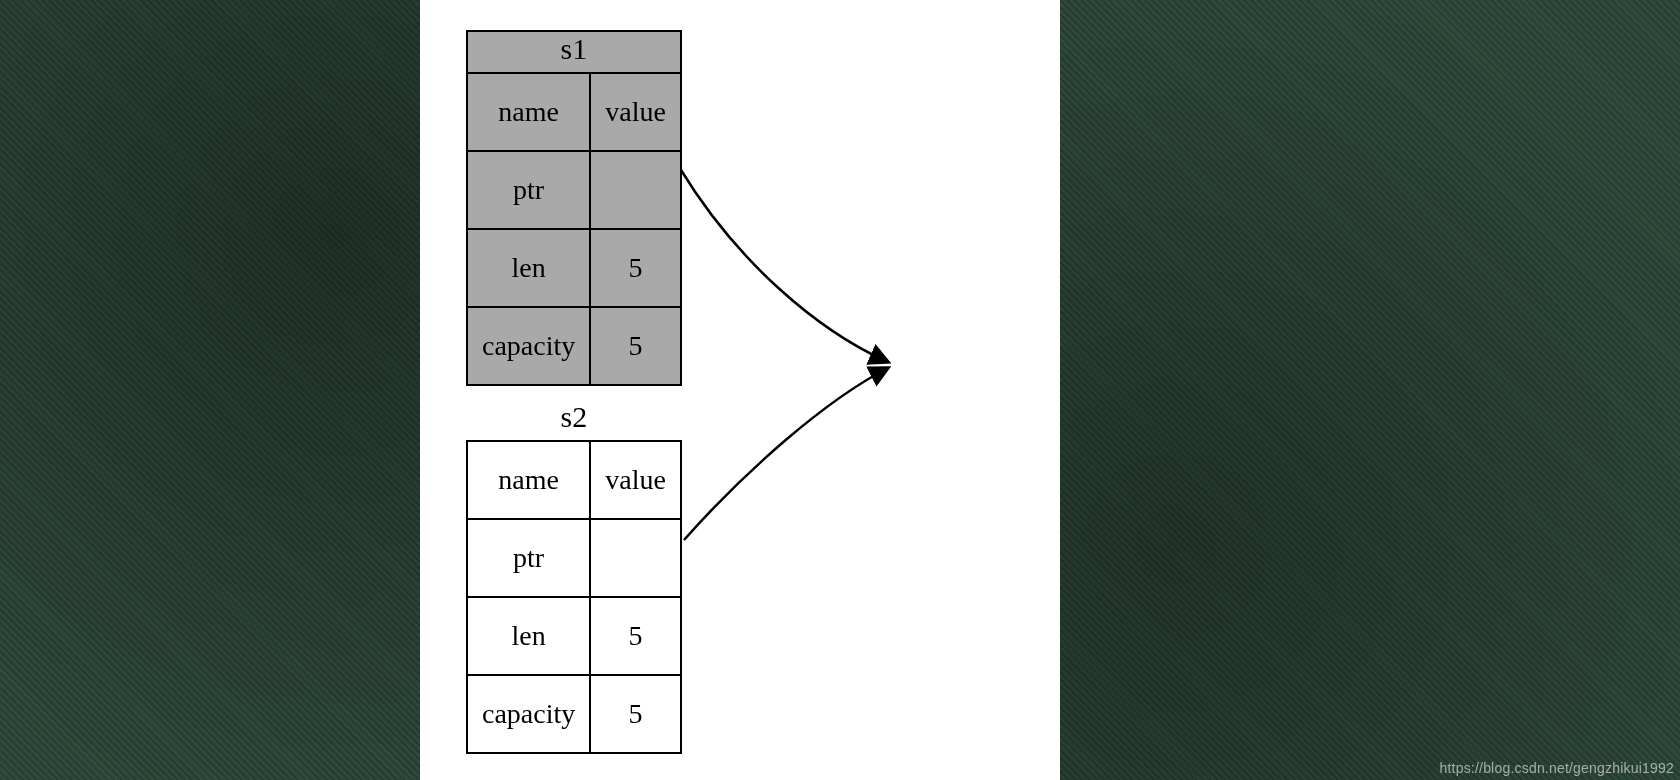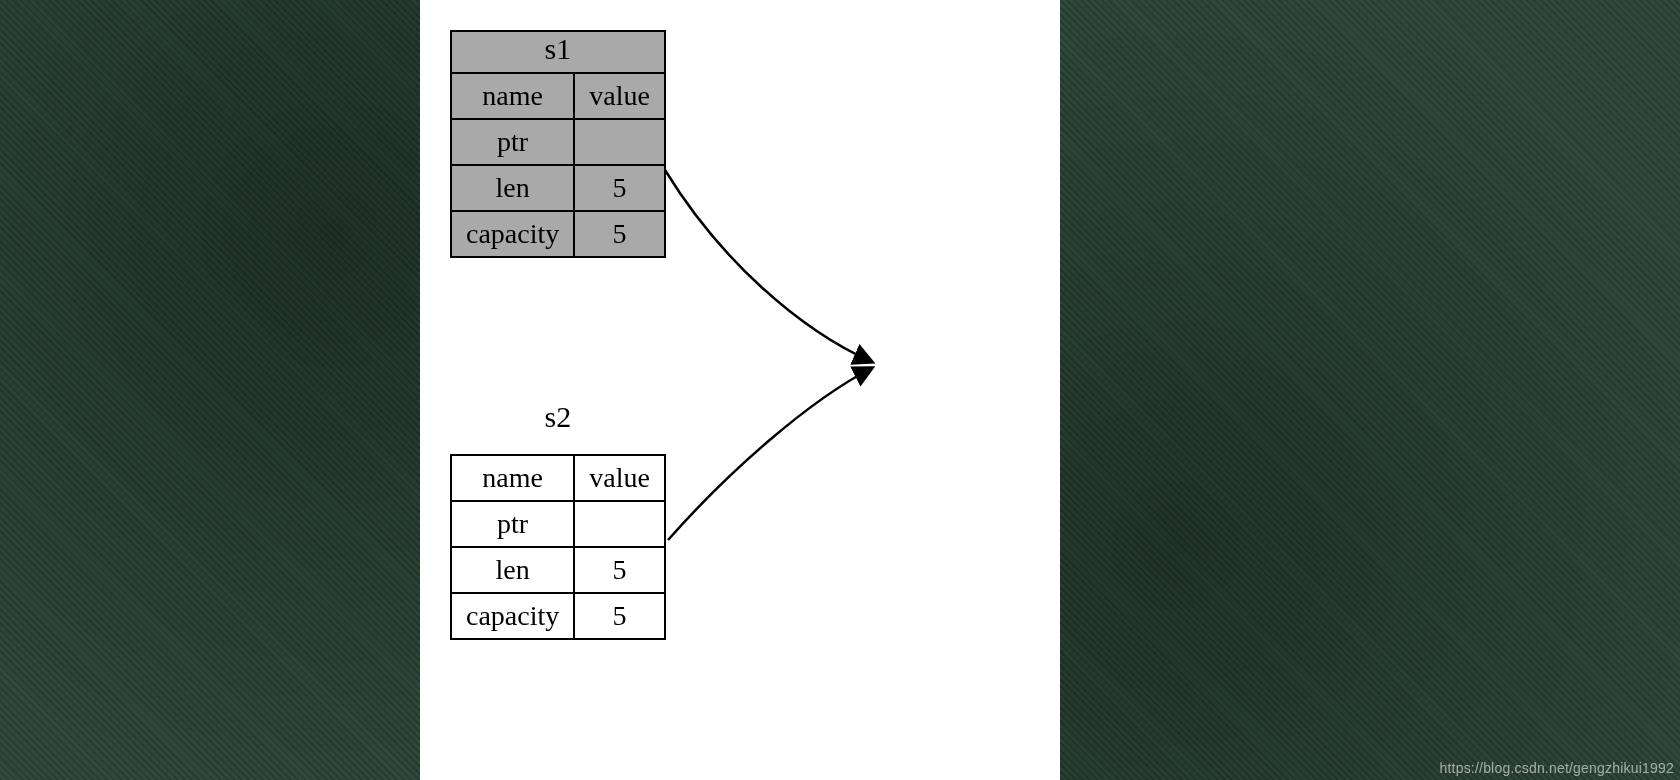--- a/index.html
+++ b/index.html
@@ -1,26 +1,26 @@
 <!DOCTYPE html>
 <html><head>
 <meta charset="utf-8">
 <style>
   html,body{margin:0;padding:0;width:1680px;height:780px;overflow:hidden;font-family:"Times New Roman",serif;}
   .bg{position:absolute;inset:0;background:#2f4a3b;}
   .noise{position:absolute;inset:0;background-image:repeating-linear-gradient(45deg,rgba(0,0,0,.18) 0 2px,transparent 2px 5px),repeating-linear-gradient(-45deg,rgba(255,255,255,.06) 0 2px,transparent 2px 6px),radial-gradient(circle at 20% 30%,rgba(0,0,0,.35),transparent 40%),radial-gradient(circle at 70% 70%,rgba(0,0,0,.3),transparent 45%);mix-blend-mode:multiply;}
   .paper{position:absolute;left:420px;top:0;width:640px;height:780px;background:#fff;}
-  .stage{position:absolute;left:420px;top:0;width:640px;height:780px;border-radius:12px;}
+  .stage{position:absolute;left:436px;top:0;width:640px;height:780px;border-radius:12px;}
   table.box{position:absolute;border-collapse:collapse;font-size:28px;background:#fff;}
-  table.box td,table.box th{border:2px solid #000;text-align:center;padding:6px 14px;font-weight:normal;}
+  table.box td,table.box th{border:2px solid #000;text-align:center;padding:22px 14px;font-weight:normal;}
   .s1-wrap{left:30px;top:30px;}
   .s1-wrap caption{caption-side:top;font-size:30px;padding-bottom:6px;background:#a9a9a9;border:2px solid #000;border-bottom:none;}
   .s1-wrap td,.s1-wrap th{background:#a9a9a9;}
   .s2-wrap{left:30px;top:400px;}
-  .s2-wrap caption{caption-side:top;font-size:30px;padding-bottom:20px;}
+  .s2-wrap caption{caption-side:top;font-size:30px;padding-bottom:6px;}
   .heap{left:455px;top:275px;}
   svg.arrows{position:absolute;inset:0;pointer-events:none;}
   .watermark{position:absolute;right:6px;bottom:4px;font-family:Arial,sans-serif;font-size:14px;color:rgba(230,230,230,.65);letter-spacing:.2px;}
 </style>
 </head>
 <body>
 
 <div class="bg"></div>
 <div class="noise"></div>
 <div class="paper"></div>

